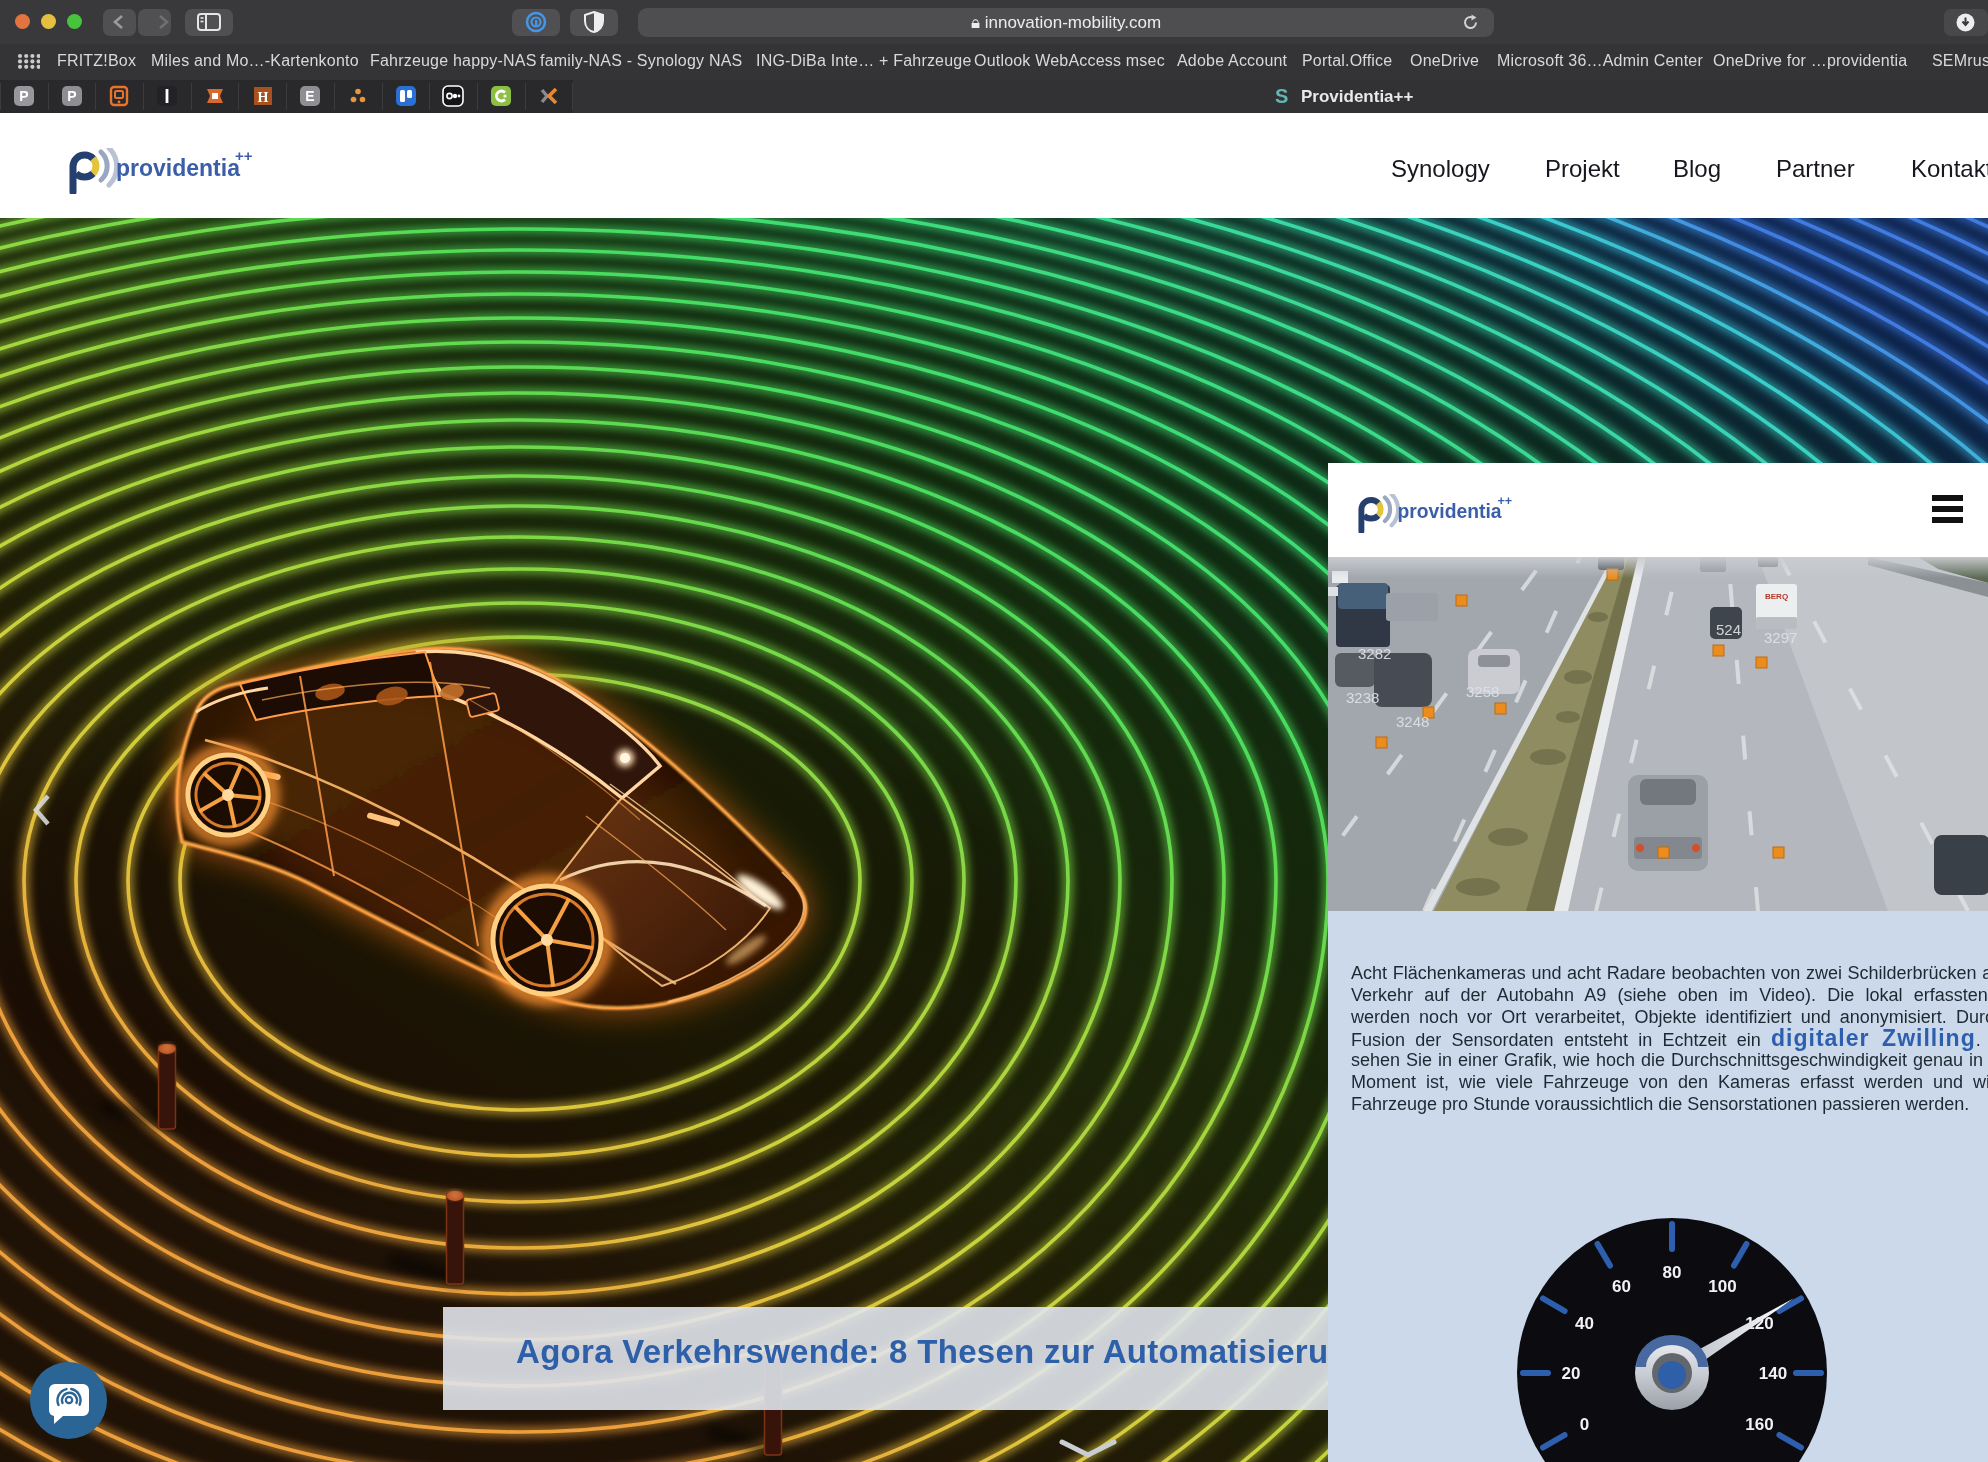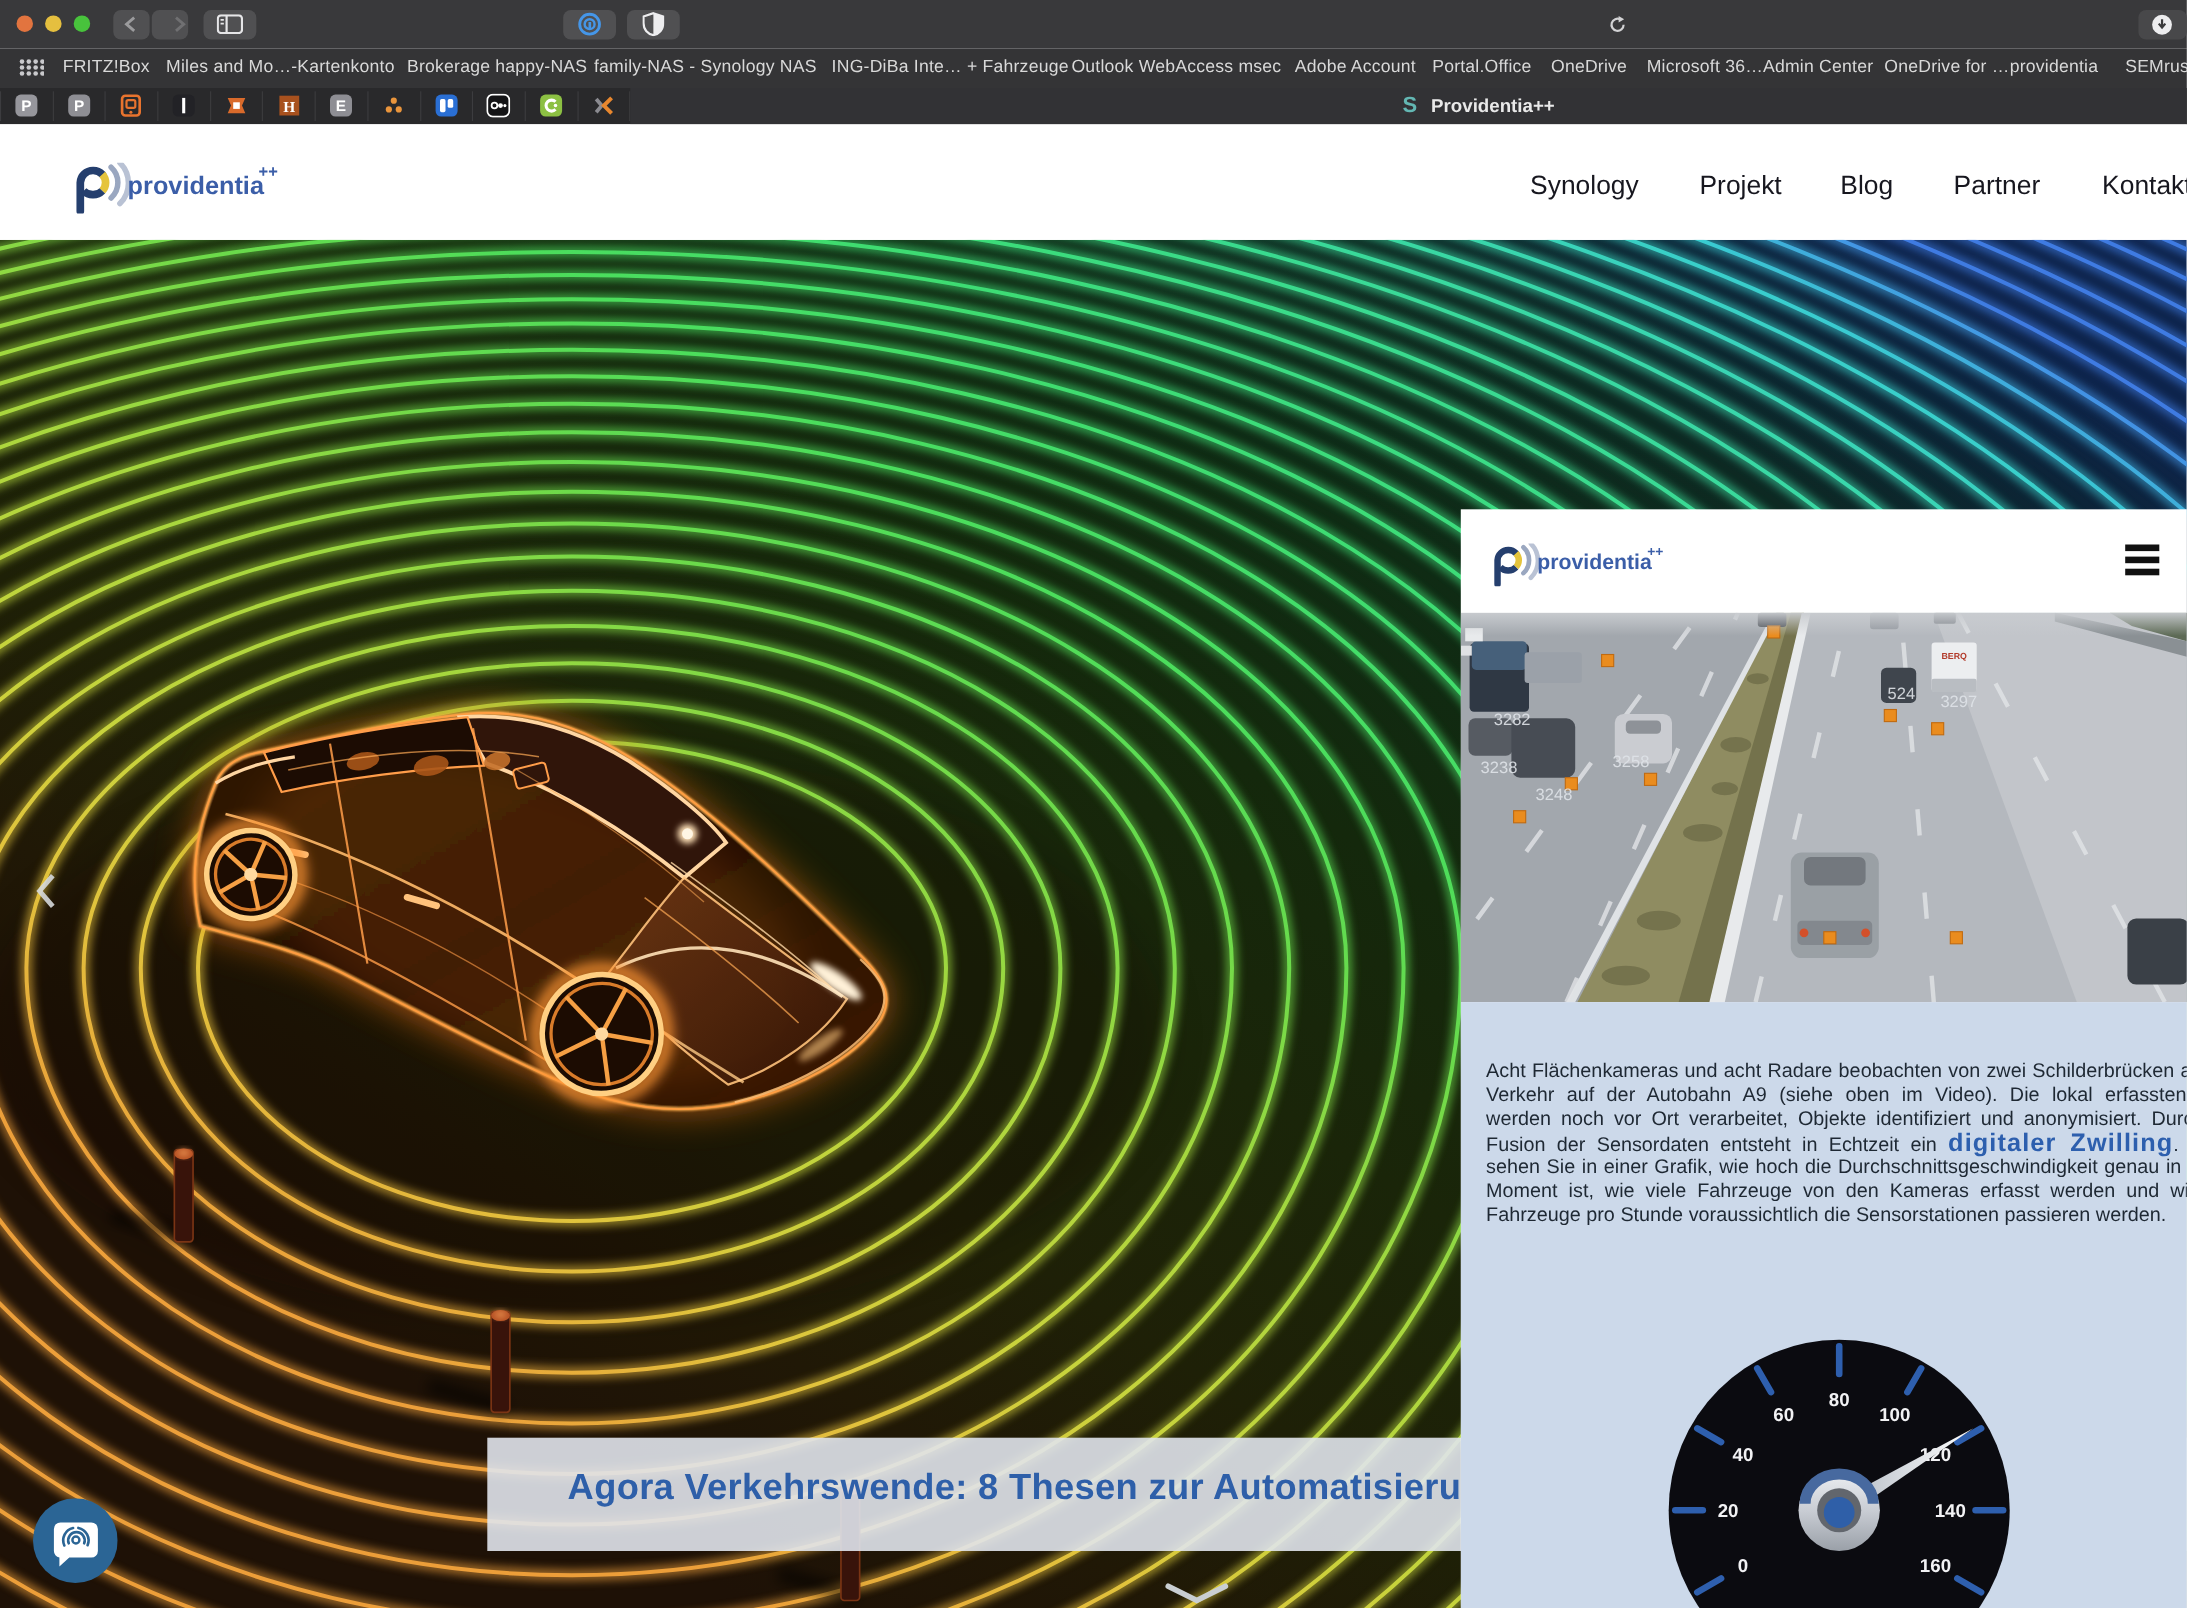--- a/index.html
+++ b/index.html
@@ -57,20 +57,21 @@
   <svg class="abs" style="left:525px;top:11px" width="22" height="22" viewBox="0 0 22 22">
     <circle cx="11" cy="11" r="9" fill="none" stroke="#4596e8" stroke-width="2.6"></circle>
     <circle cx="11" cy="11" r="4.5" fill="none" stroke="#4596e8" stroke-width="2.2"></circle>
     <rect x="10" y="9" width="2.4" height="6" fill="#4596e8"></rect>
   </svg>
   <div class="btn" style="left:570px;width:48px"></div>
   <svg class="abs" style="left:584px;top:11px" width="20" height="22" viewBox="0 0 20 22">
     <path d="M 10 1 L 19 4 V 10 C 19 16 15 20 10 21 C 5 20 1 16 1 10 V 4 Z" fill="none" stroke="#ededef" stroke-width="2"></path>
     <path d="M 10 1 L 19 4 V 10 C 19 16 15 20 10 21 Z" fill="#ededef"></path>
   </svg>
+  <div id="addr">🔒︎ innovation-mobility.com</div>
   <svg class="abs" style="left:1462px;top:14px" width="17" height="17" viewBox="0 0 17 17">
     <path d="M 14 8.5 A 5.5 5.5 0 1 1 11 3.6" fill="none" stroke="#d2d2d4" stroke-width="2"></path>
     <polygon points="9.5,0.5 14.5,3.5 9.5,6.5" fill="#d2d2d4"></polygon>
   </svg>
   <div class="btn" style="left:1944px;width:44px;background:#48484a"></div>
   <svg class="abs" style="left:1956px;top:13px" width="19" height="19" viewBox="0 0 19 19">
     <circle cx="9.5" cy="9.5" r="9" fill="#ededef"></circle>
     <path d="M 9.5 4.5 v 7 M 6.5 8.5 l 3 3.5 3 -3.5" stroke="#3a3a3c" stroke-width="2" fill="none"></path>
   </svg>
 </div>
@@ -84,21 +85,21 @@
       <circle cx="10.2" cy="8.4" r="2.1" fill="#c9c9cc"></circle>
       <circle cx="16.4" cy="8.4" r="2.1" fill="#c9c9cc"></circle>
       <circle cx="22.6" cy="8.4" r="2.1" fill="#c9c9cc"></circle>
       <circle cx="4.0" cy="13.8" r="2.1" fill="#c9c9cc"></circle>
       <circle cx="10.2" cy="13.8" r="2.1" fill="#c9c9cc"></circle>
       <circle cx="16.4" cy="13.8" r="2.1" fill="#c9c9cc"></circle>
       <circle cx="22.6" cy="13.8" r="2.1" fill="#c9c9cc"></circle>
     </svg>
     <span class="bk" style="left:57px">FRITZ!Box</span>
     <span class="bk" style="left:151px">Miles and Mo…-Kartenkonto</span>
-    <span class="bk" style="left:370px">Brokerage happy-NAS</span>
+    <span class="bk" style="left:370px">Fahrzeuge happy-NAS</span>
     <span class="bk" style="left:540px">family-NAS - Synology NAS</span>
     <span class="bk" style="left:756px">ING-DiBa Inte… + Fahrzeuge</span>
     <span class="bk" style="left:974px">Outlook WebAccess msec</span>
     <span class="bk" style="left:1177px">Adobe Account</span>
     <span class="bk" style="left:1302px">Portal.Office</span>
     <span class="bk" style="left:1410px">OneDrive</span>
     <span class="bk" style="left:1497px">Microsoft 36…Admin Center</span>
     <span class="bk" style="left:1713px">OneDrive for …providentia</span>
     <span class="bk" style="left:1932px">SEMrush</span>
   </div>

